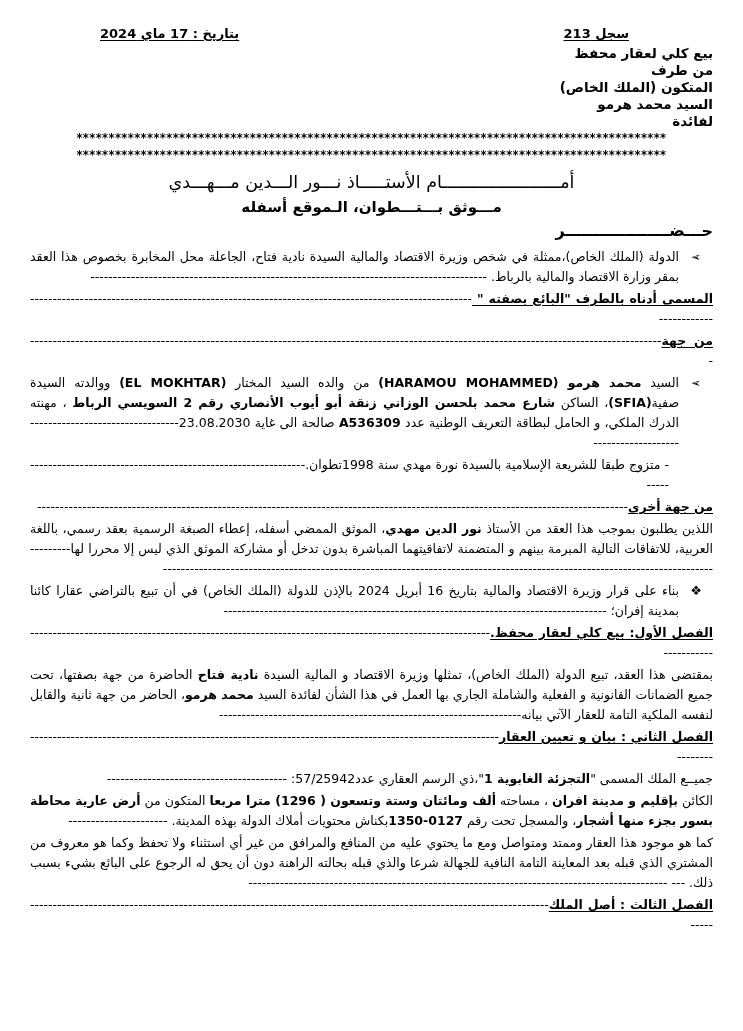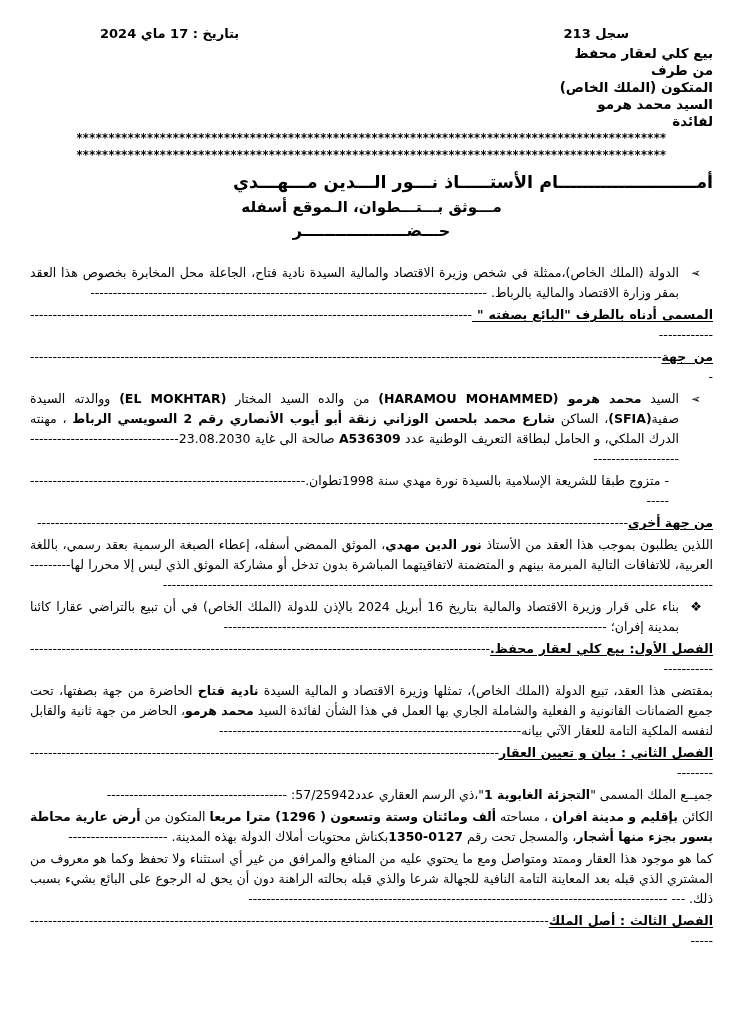--- a/index.html
+++ b/index.html
@@ -15,30 +15,30 @@
     padding:26px 30px 0 30px;
     overflow:hidden;
   }
   .b{font-weight:bold;}
   .u{text-decoration:underline;text-underline-offset:2px;}
   .topline{
     display:flex;justify-content:space-between;
     padding:0 84px 0 70px;
     font-size:13px;line-height:16px;
   }
-  .topline .hd{font-weight:bold;text-underline-offset:2px;}
+  .topline .hd{font-weight:bold;text-decoration:underline;text-underline-offset:2px;}
   .title-block{text-align:right;font-weight:bold;font-size:13.5px;line-height:17px;margin-top:3px;}
   .stars{
     text-align:center;font-weight:bold;font-size:11.5px;line-height:17px;
     white-space:nowrap;overflow:hidden;letter-spacing:0.4px;
   }
   .stars .copytext{font-size:13px;letter-spacing:0;vertical-align:middle;padding:0 2px;}
-  .notary1{font-weight:bold;font-size:17.5px;line-height:26px;margin:5px 0 0;}
+  .notary1{text-align:center;font-weight:normal;font-size:17.5px;line-height:26px;margin:5px 0 0;}
   .notary2{text-align:center;font-weight:bold;font-size:15px;line-height:22px;margin:1px 0 0;}
-  .notary3{text-align:center;font-weight:bold;font-size:16px;line-height:24px;margin:1px 0 20px;}
+  .notary3{text-align:right;font-weight:bold;font-size:16px;line-height:24px;margin:1px 0 4px;}
   .para{
     text-align:justify;
     line-height:20px;
     margin:2px 0;
     word-break:break-word;
   }
   .bulleted{display:flex;align-items:flex-start;}
   .bullet{
     flex:0 0 34px;
     text-align:center;

